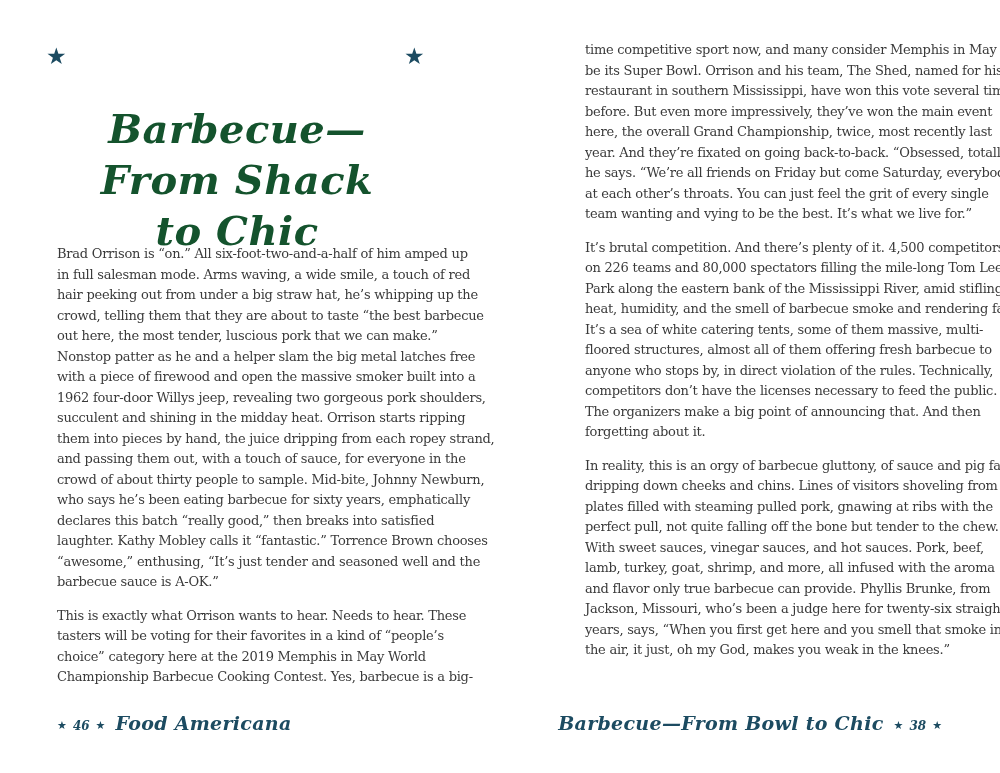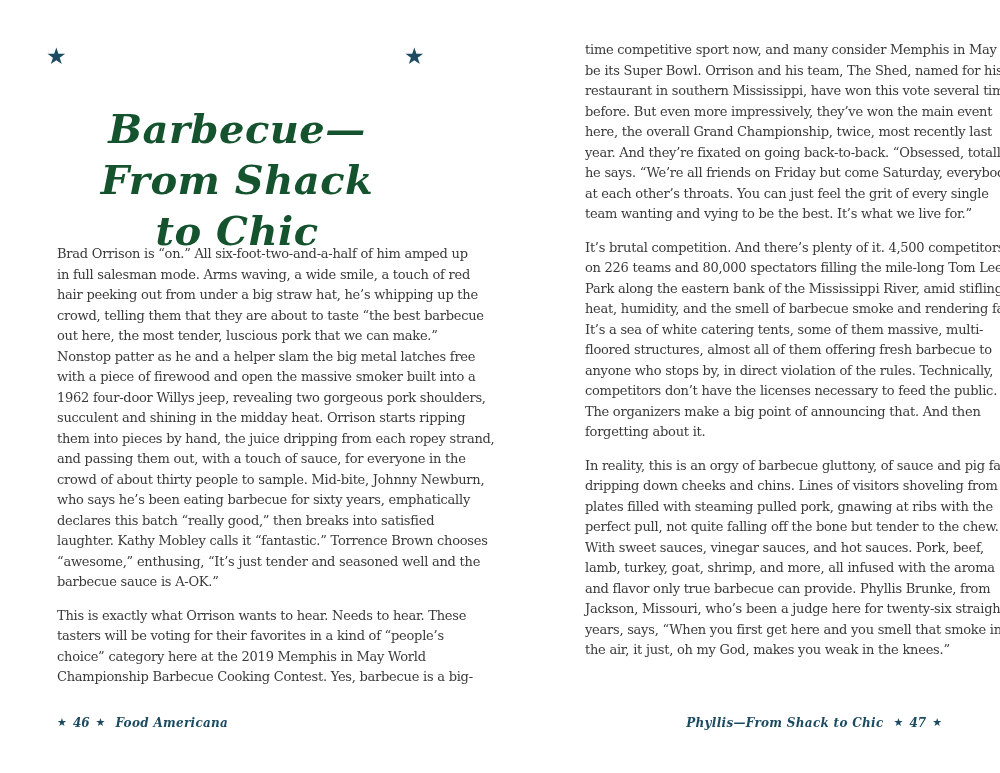--- a/index.html
+++ b/index.html
@@ -54,21 +54,21 @@
   .footer .small-star { font-size: 11px; position: relative; top: -1px; }
   .footer .pagenum {
     font-style: italic;
     font-weight: 700;
     font-size: 12px;
     margin: 10px 6px;
   }
   .footer .script {
     font-style: italic;
     font-weight: 700;
-    font-size: 12px;
+    font-size: 19px;
     letter-spacing: 0.3px;
   }
   .footer-left .script { margin-left: 10px; }
   .footer-right .script { margin-right: 10px; }
 </style>
 </head>
 <body>
 
 <span class="star star-top-left">★</span>
 <span class="star star-top-right">★</span>
@@ -131,14 +131,14 @@
 perfect pull, not quite falling off the bone but tender to the chew.
 With sweet sauces, vinegar sauces, and hot sauces. Pork, beef,
 lamb, turkey, goat, shrimp, and more, all infused with the aroma
 and flavor only true barbecue can provide. Phyllis Brunke, from
 Jackson, Missouri, who’s been a judge here for twenty-six straight
 years, says, “When you first get here and you smell that smoke in
 the air, it just, oh my God, makes you weak in the knees.”</p>
 </div>
 
 <div class="footer footer-right">
-  <span class="script">Phyllis—From Shack to Chic</span><span class="small-star">★</span><span class="pagenum">47</span><span class="small-star">★</span>
+  <span class="script">Barbecue—From Bowl to Chic</span><span class="small-star">★</span><span class="pagenum">38</span><span class="small-star">★</span>
 </div>
 
 </body></html>

